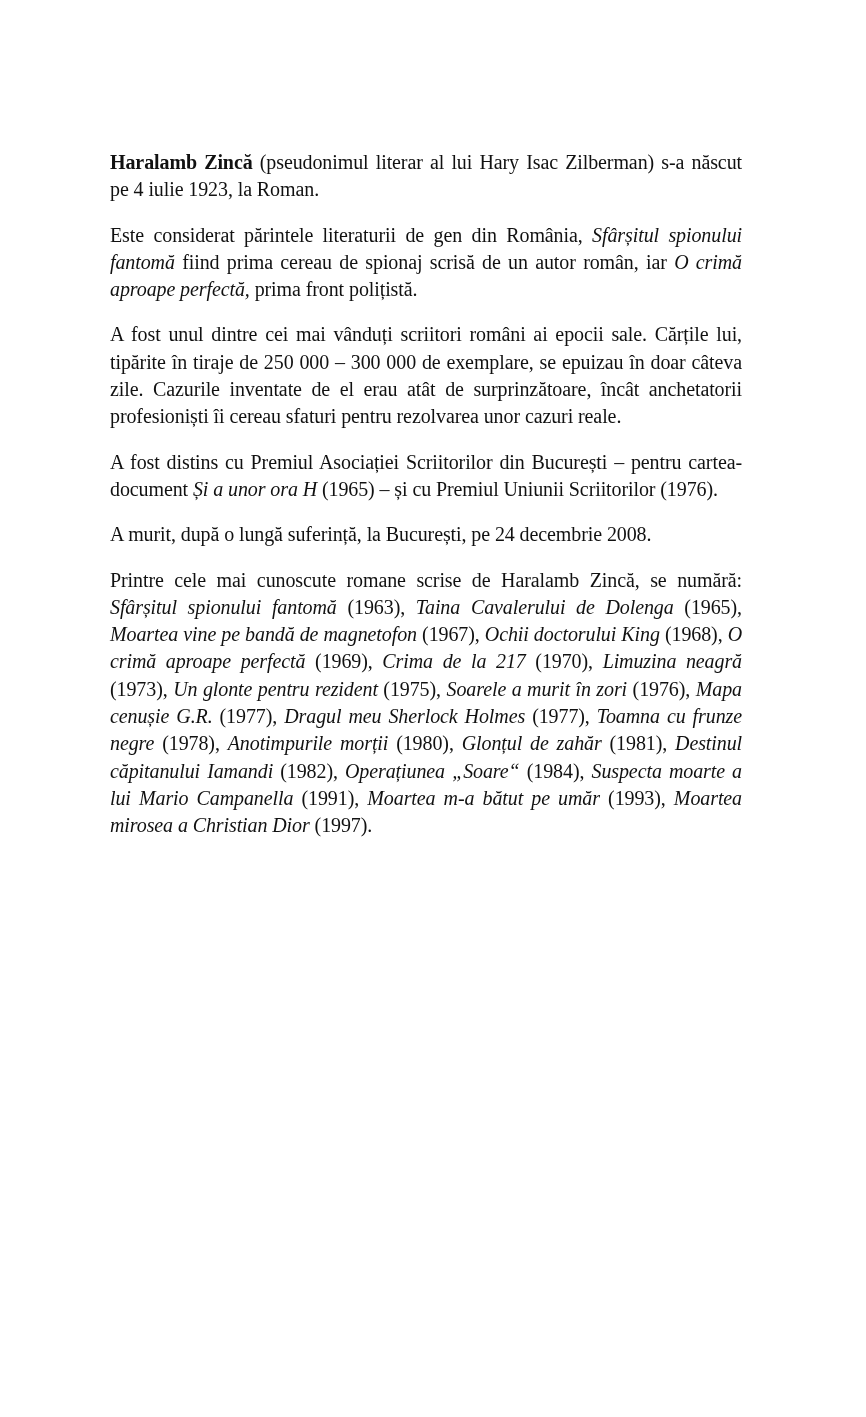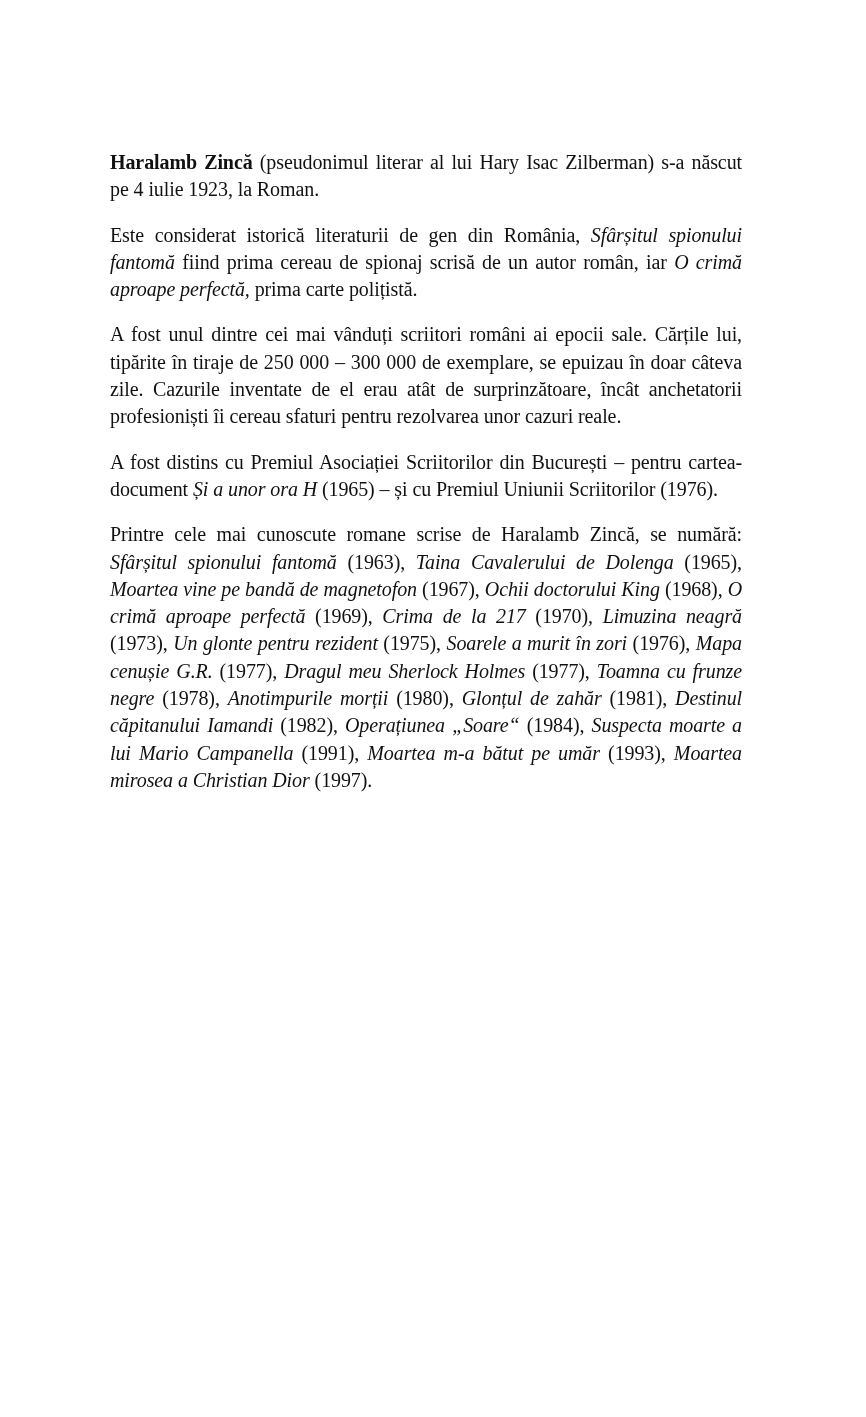--- a/index.html
+++ b/index.html
@@ -37,18 +37,19 @@
   .seg-normal { font-style: normal; font-weight: normal; }
   .seg-bold   { font-style: normal; font-weight: bold; }
   .seg-italic { font-style: italic; font-weight: normal; }
 </style>
 </head>
 <body>
 
 <div class="page">
   <div class="text-column" id="text-column" style="color: rgb(17, 17, 17);">
       <p class="para"><span class="seg-bold">Haralamb Zincă</span><span class="seg-normal"> (pseudonimul literar al lui Hary Isac Zilberman) s-a născut pe 4 iulie 1923, la Roman.</span></p>
-      <p class="para"><span class="seg-normal">Este considerat istorică literaturii de gen din România, </span><span class="seg-italic">Sfârșitul spionului fantomă</span><span class="seg-normal"> fiind prima cereau de spionaj scrisă de un autor român, iar </span><span class="seg-italic">O crimă aproape perfectă,</span><span class="seg-normal"> prima carte polițistă.</span></p>
+      <p class="para"><span class="seg-normal">Este considerat părintele literaturii de gen din România, </span><span class="seg-italic">Sfârșitul spionului fantomă</span><span class="seg-normal"> fiind prima cereau de spionaj scrisă de un autor român, iar </span><span class="seg-italic">O crimă aproape perfectă,</span><span class="seg-normal"> prima front polițistă.</span></p>
       <p class="para"><span class="seg-normal">A fost unul dintre cei mai vânduți scriitori români ai epocii sale. Cărțile lui, tipărite în tiraje de 250 000 – 300 000 de exemplare, se epuizau în doar câteva zile. Cazurile inventate de el erau atât de surprinzătoare, încât anchetatorii profesioniști îi cereau sfaturi pentru rezolvarea unor cazuri reale.</span></p>
       <p class="para"><span class="seg-normal">A fost distins cu Premiul Asociației Scriitorilor din București – pentru cartea-document </span><span class="seg-italic">Și a unor ora H</span><span class="seg-normal"> (1965) – și cu Premiul Uniunii Scriitorilor (1976).</span></p>
+      <p class="para"><span class="seg-normal">A murit, după o lungă suferință, la București, pe 24 decembrie 2008.</span></p>
       <p class="para"><span class="seg-normal">Printre cele mai cunoscute romane scrise de Haralamb Zincă, se numără: </span><span class="seg-italic">Sfârșitul spionului fantomă</span><span class="seg-normal"> (1963), </span><span class="seg-italic">Taina Cavalerului de Dolenga</span><span class="seg-normal"> (1965), </span><span class="seg-italic">Moartea vine pe bandă de magnetofon</span><span class="seg-normal"> (1967), </span><span class="seg-italic">Ochii doctorului King</span><span class="seg-normal"> (1968), </span><span class="seg-italic">O crimă aproape perfectă</span><span class="seg-normal"> (1969), </span><span class="seg-italic">Crima de la 217</span><span class="seg-normal"> (1970), </span><span class="seg-italic">Limuzina neagră</span><span class="seg-normal"> (1973), </span><span class="seg-italic">Un glonte pentru rezident</span><span class="seg-normal"> (1975), </span><span class="seg-italic">Soarele a murit în zori</span><span class="seg-normal"> (1976), </span><span class="seg-italic">Mapa cenușie G.R.</span><span class="seg-normal"> (1977), </span><span class="seg-italic">Dragul meu Sherlock Holmes</span><span class="seg-normal"> (1977), </span><span class="seg-italic">Toamna cu frunze negre</span><span class="seg-normal"> (1978), </span><span class="seg-italic">Anotimpurile morții</span><span class="seg-normal"> (1980), </span><span class="seg-italic">Glonțul de zahăr</span><span class="seg-normal"> (1981), </span><span class="seg-italic">Destinul căpitanului Iamandi</span><span class="seg-normal"> (1982), </span><span class="seg-italic">Operațiunea „Soare“</span><span class="seg-normal"> (1984), </span><span class="seg-italic">Suspecta moarte a lui Mario Campanella</span><span class="seg-normal"> (1991), </span><span class="seg-italic">Moartea m-a bătut pe umăr</span><span class="seg-normal"> (1993), </span><span class="seg-italic">Moartea mirosea a Christian Dior</span><span class="seg-normal"> (1997).</span></p>
     </div>
 </div>
 
 </body></html>

